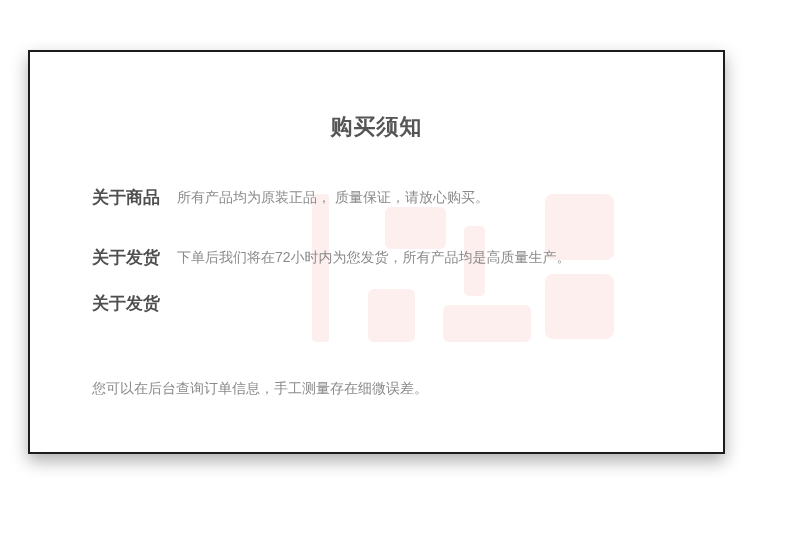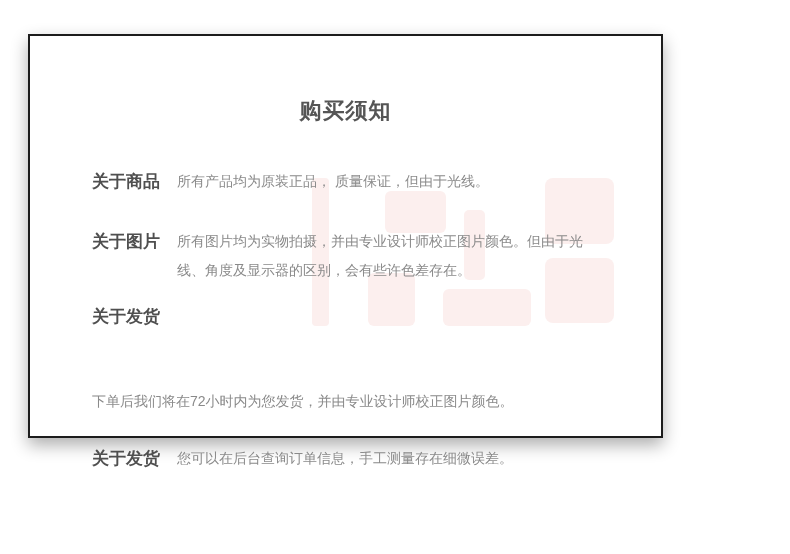--- a/index.html
+++ b/index.html
@@ -11,22 +11,22 @@
   .stage {
     position: relative;
     width: 790px;
     height: 554px;
     background: var(--page-bg, #ffffff);
     overflow: hidden;
   }
   .card {
     position: absolute;
     left: 28px;
-    top: 34px;
-    width: 635px;
+    top: 50px;
+    width: 697px;
     height: 404px;
     background: #ffffff;
     border: 2px solid var(--card-border, #1c1c1c);
     box-sizing: border-box;
     box-shadow: 0 7px 16px rgba(0, 0, 0, 0.32);
   }
   .watermark {
     position: absolute;
     inset: 0;
     z-index: 1;
@@ -90,31 +90,27 @@
         <div class="wm-block" style="left: 515px; top: 142px; width: 69px; height: 66px; border-radius: 8px;"></div>
         <div class="wm-block" style="left: 515px; top: 222px; width: 69px; height: 65px; border-radius: 8px;"></div>
       </div>
 
     <div class="title">购买须知</div>
 
     <div class="rows">
 
       <div class="row">
         <div class="row-label">关于商品</div>
-        <div class="row-text">所有产品均为原装正品， 质量保证，但由于光线。</div>
+        <div class="row-text">所有产品均为原装正品， 质量保证，请放心购买。</div>
       </div>
 
-      <div class="row">
-        <div class="row-label">关于图片</div>
-        <div class="row-text">所有图片均为实物拍摄，并由专业设计师校正图片颜色。但由于光线、角度及显示器的区别，会有些许色差存在。</div>
-      </div>
 
       <div class="row">
         <div class="row-label">关于发货</div>
-        <div class="row-text">下单后我们将在72小时内为您发货，并由专业设计师校正图片颜色。</div>
+        <div class="row-text">下单后我们将在72小时内为您发货，所有产品均是高质量生产。</div>
       </div>
 
       <div class="row">
         <div class="row-label">关于发货</div>
         <div class="row-text">您可以在后台查询订单信息，手工测量存在细微误差。</div>
       </div>
 
     </div>
   </div>
 </div>

